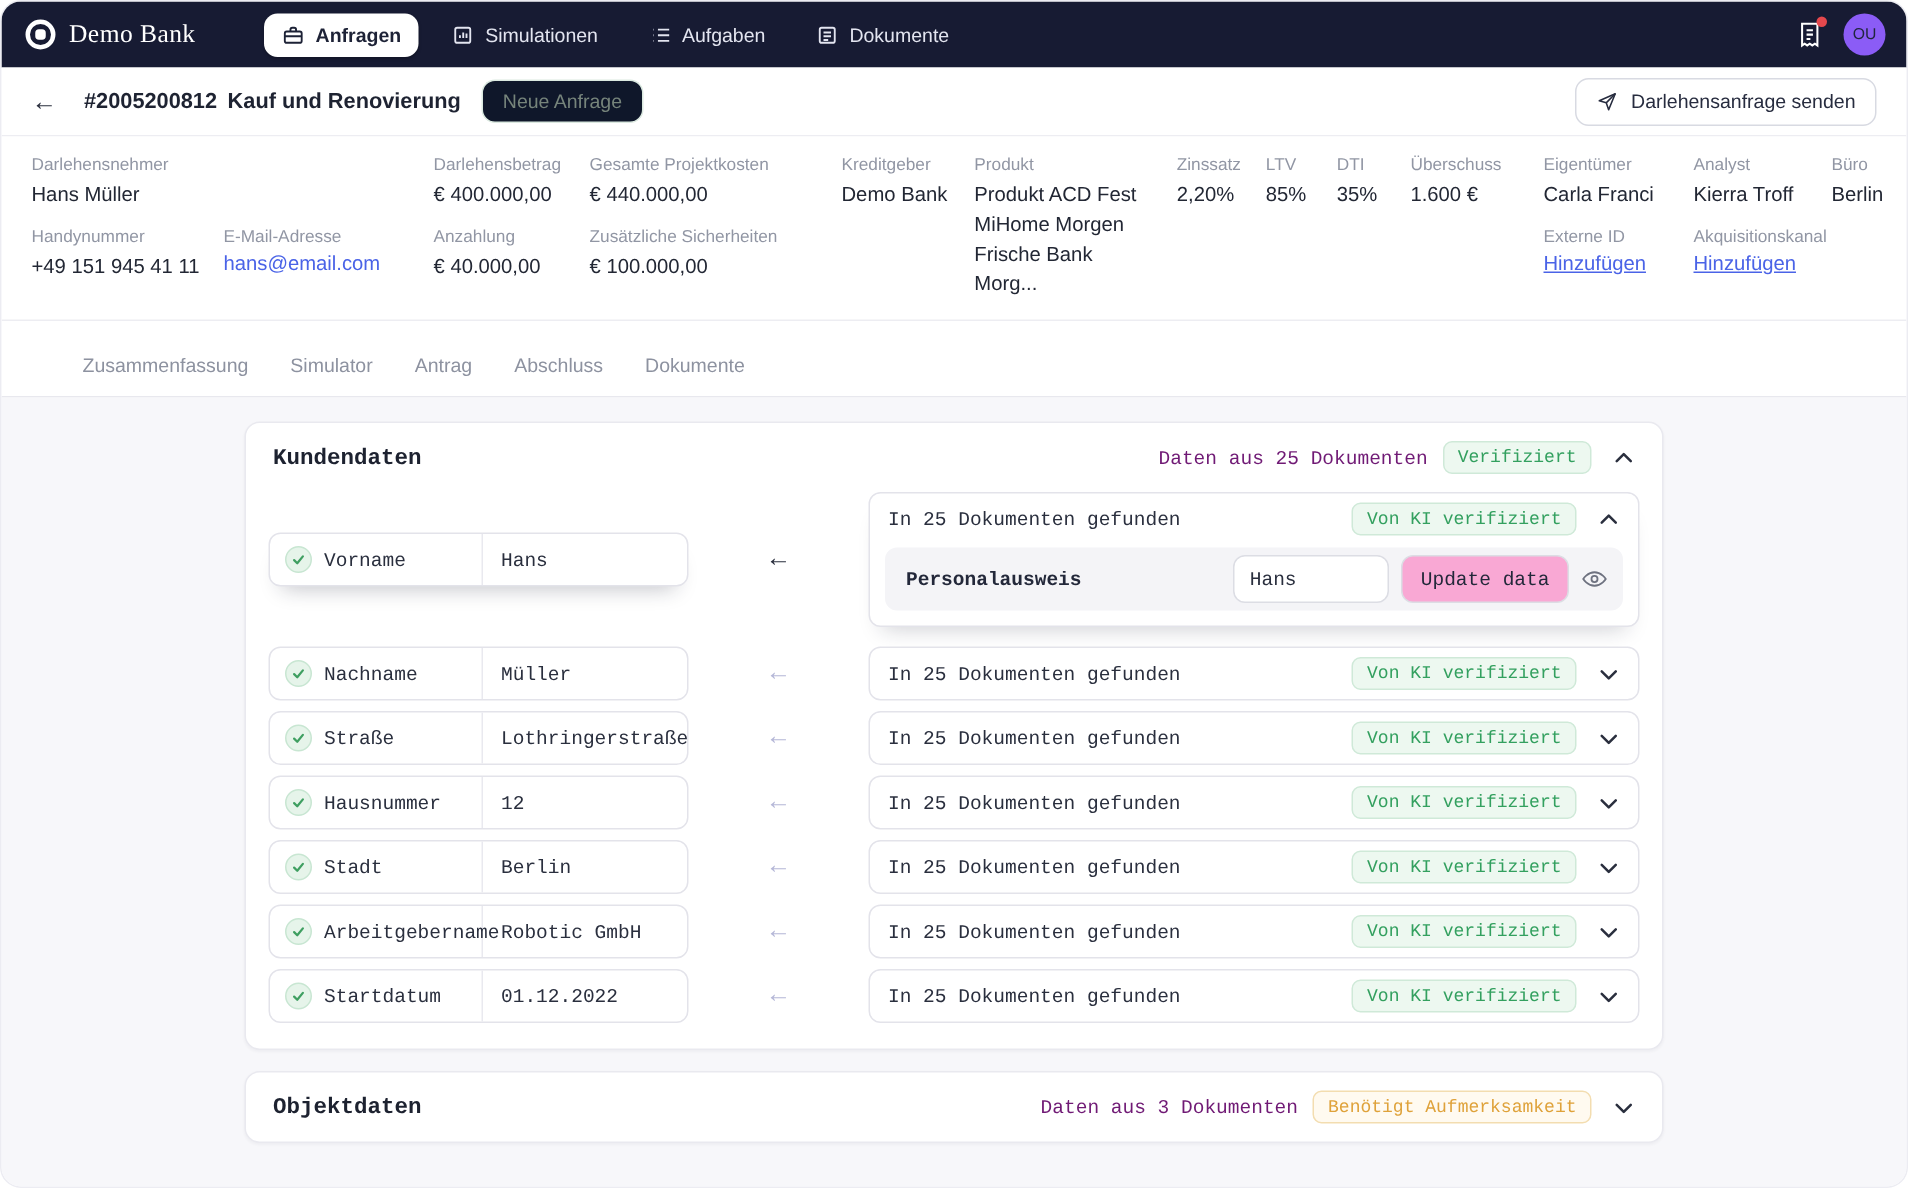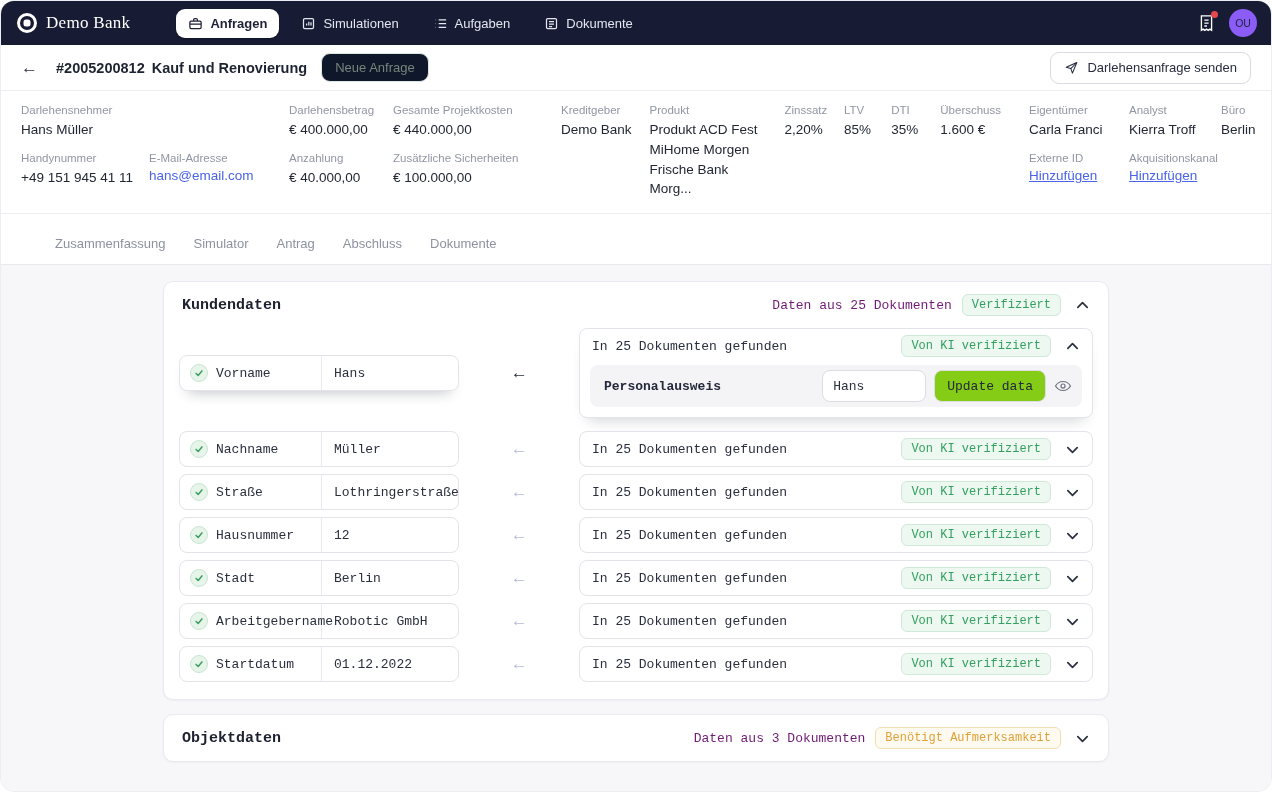--- a/index.html
+++ b/index.html
@@ -77,21 +77,21 @@
   .found-arrow.dark { color:#2a2f3e; }
   .panel { flex:1; background:#fff; border:1px solid #e3e3ea; border-radius:8px; }
   .panel.raised { box-shadow:0 10px 14px -9px rgba(25,28,51,.22); }
   .panel-head { height:34px; display:flex; align-items:center; padding:0 12px; }
   .panel.collapsed .panel-head { height:34px; }
   .found-text { font-size:13px; color:#2a2f3e; }
   .panel-head .badge-green { margin-left:auto; }
   .doc-row { margin:2px 10px 10px; background:#f4f4f7; border-radius:8px; height:42px; display:flex; align-items:center; padding:0 6px 0 14px; }
   .doc-name { font-size:13px; font-weight:700; color:#23283a; }
   .doc-input { margin-left:auto; width:104px; height:32px; background:#fff; border:1px solid #dcdde4; border-radius:8px; font-size:13px; color:#2a2f3e; padding:0 10px; font-family:inherit; }
-  .update-btn { margin-left:8px; height:32px; background:#84cc16; border:1px solid #dcdde4; border-radius:8px; font-size:13px; color:#23283a; padding:0 12px; font-family:inherit; cursor:pointer; }
+  .update-btn { margin-left:8px; height:32px; background:#f9a8d4; border:1px solid #dcdde4; border-radius:8px; font-size:13px; color:#23283a; padding:0 12px; font-family:inherit; cursor:pointer; }
   .eye-btn { margin-left:8px; margin-right:4px; display:flex; cursor:pointer; }
 </style>
 </head>
 <body>
 
 <div class="app">
 
   <nav class="topnav">
     <div class="brand">
       <span class="logo-icon"></span>

